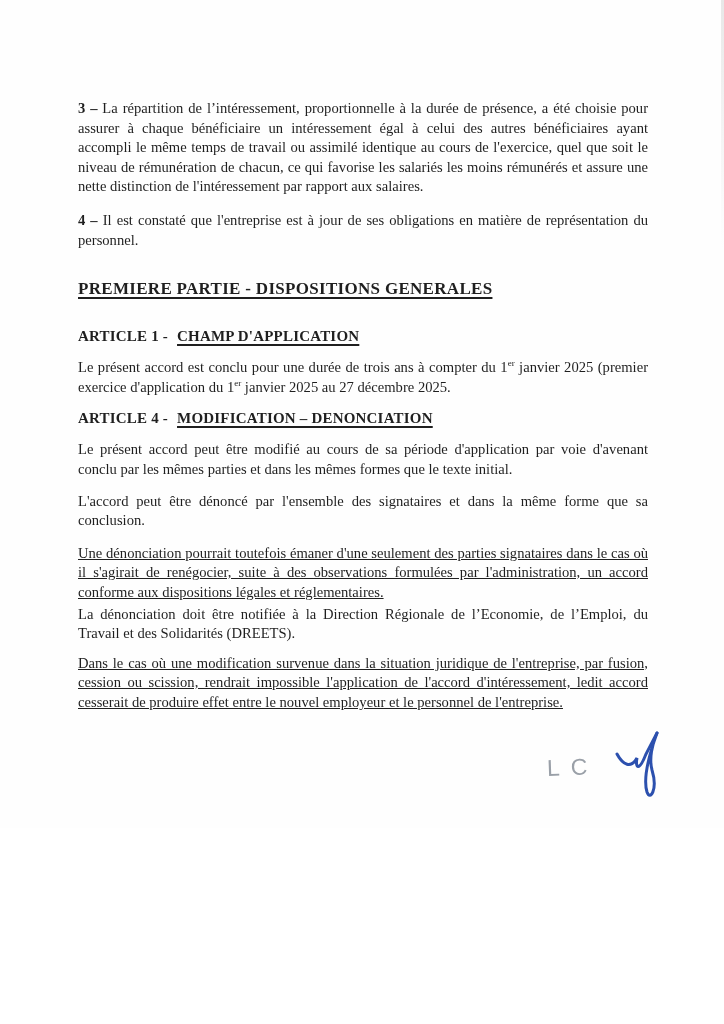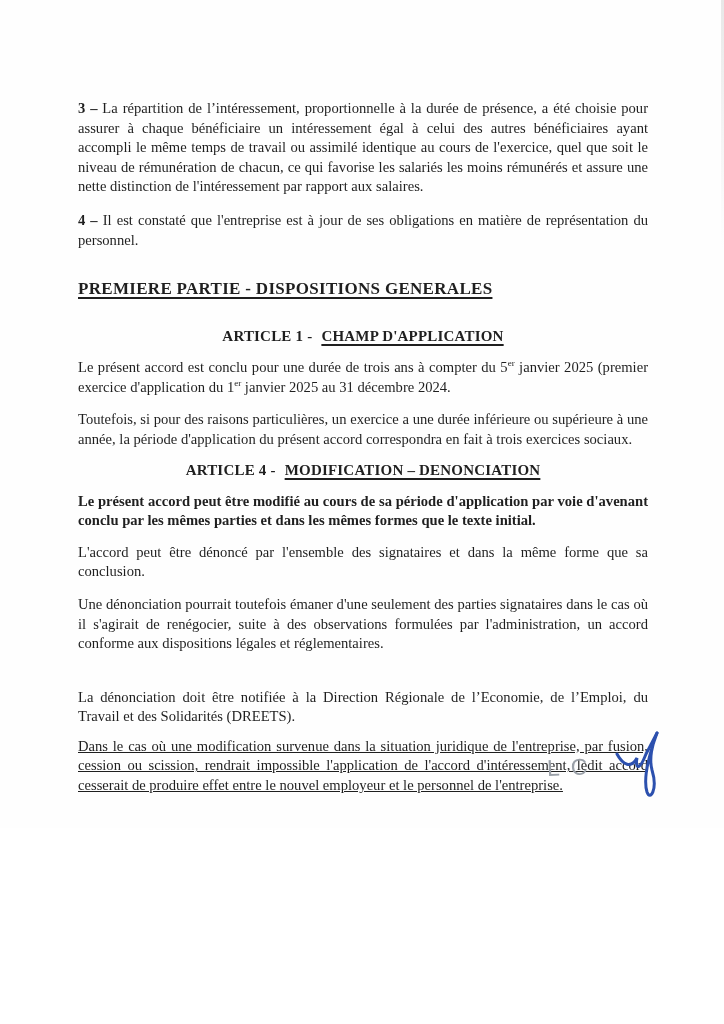--- a/index.html
+++ b/index.html
@@ -39,43 +39,42 @@
     text-decoration-thickness: 1.5px;
     text-underline-offset: 3px;
     letter-spacing: 0.3px;
     margin: 0 0 29px 0;
   }
   .article-heading {
     font-size: 15px;
     font-weight: bold;
     margin: 0 0 13px 0;
     letter-spacing: 0.2px;
-    text-align: center;
   }
   .article-heading .article-title {
     text-decoration: underline;
     text-decoration-thickness: 1.5px;
     text-underline-offset: 3px;
     margin-left: 9px;
   }
   sup.ord {
     font-size: 9px;
     line-height: 0;
     vertical-align: super;
   }
   #p3  { margin-bottom: 14px; }
   #p4  { margin-bottom: 29px; }
   #a1p1 { margin-bottom: 17px; }
   #a2h  { margin-bottom: 11px; }
   #a2p1 { margin-bottom: 13px; }
   #a2p2 { margin-bottom: 12px; }
   #a2p3 { margin-bottom: 33px; }
-  #a3p1 { margin-bottom: 12px; font-weight: bold; }
+  #a3p1 { margin-bottom: 12px; }
   #a3p2 { margin-bottom: 13px; }
-  #a3p3 { margin-bottom: 34px; }
+  #a3p3 { margin-bottom: 2px; text-decoration: underline; }
   #a3p4 { margin-bottom: 10px; }
   #a3p5 { margin-bottom: 0; text-decoration: underline; }
   .signature-block {
     position: absolute;
     right: 58px;
     bottom: 22px;
     display: flex;
     align-items: center;
     gap: 16px;
   }
@@ -99,23 +98,22 @@
     <p class="body" id="p3"><span class="num-prefix">3 –</span><span> La répartition de l’intéressement, proportionnelle à la durée de présence, a été choisie pour assurer à chaque bénéficiaire un intéressement égal à celui des autres bénéficiaires ayant accompli le même temps de travail ou assimilé identique au cours de l'exercice, quel que soit le niveau de rémunération de chacun, ce qui favorise les salariés les moins rémunérés et assure une nette distinction de l'intéressement par rapport aux salaires.</span></p>
 
     <p class="body" id="p4"><span class="num-prefix">4 –</span><span> Il est constaté que l'entreprise est à jour de ses obligations en matière de représentation du personnel.</span></p>
 
     <div class="part-heading">PREMIERE PARTIE - DISPOSITIONS GENERALES</div>
 
     <div class="article-heading" id="a1h"><span>ARTICLE 1 -</span><span class="article-title">CHAMP D'APPLICATION</span></div>
 
 
 
-    <p class="body" id="a2p1"><span>Le présent accord est conclu pour une durée de trois ans à compter du 5</span><sup class="ord">er</sup><span> janvier 2025 (premier exercice d'application du 1</span><sup class="ord">er</sup><span> janvier 2025 au 31 décembre 2024.</span></p>
+    <p class="body" id="a2p1"><span>Le présent accord est conclu pour une durée de trois ans à compter du 1</span><sup class="ord">er</sup><span> janvier 2025 (premier exercice d'application du 1</span><sup class="ord">er</sup><span> janvier 2025 au 27 décembre 2025.</span></p>
 
-    <p class="body" id="a2p2">Toutefois, si pour des raisons particulières, un exercice a une durée inférieure ou supérieure à une année, la période d'application du présent accord correspondra en fait à trois exercices sociaux.</p>
 
 
     <div class="article-heading" id="a3h"><span>ARTICLE 4 -</span><span class="article-title">MODIFICATION – DENONCIATION</span></div>
 
     <p class="body" id="a3p1">Le présent accord peut être modifié au cours de sa période d'application par voie d'avenant conclu par les mêmes parties et dans les mêmes formes que le texte initial.</p>
     <p class="body" id="a3p2">L'accord peut être dénoncé par l'ensemble des signataires et dans la même forme que sa conclusion.</p>
     <p class="body" id="a3p3">Une dénonciation pourrait toutefois émaner d'une seulement des parties signataires dans le cas où il s'agirait de renégocier, suite à des observations formulées par l'administration, un accord conforme aux dispositions légales et réglementaires.</p>
     <p class="body" id="a3p4">La dénonciation doit être notifiée à la Direction Régionale de l’Economie, de l’Emploi, du Travail et des Solidarités (DREETS).</p>
     <p class="body" id="a3p5">Dans le cas où une modification survenue dans la situation juridique de l'entreprise, par fusion, cession ou scission, rendrait impossible l'application de l'accord d'intéressement, ledit accord cesserait de produire effet entre le nouvel employeur et le personnel de l'entreprise.</p>
 

